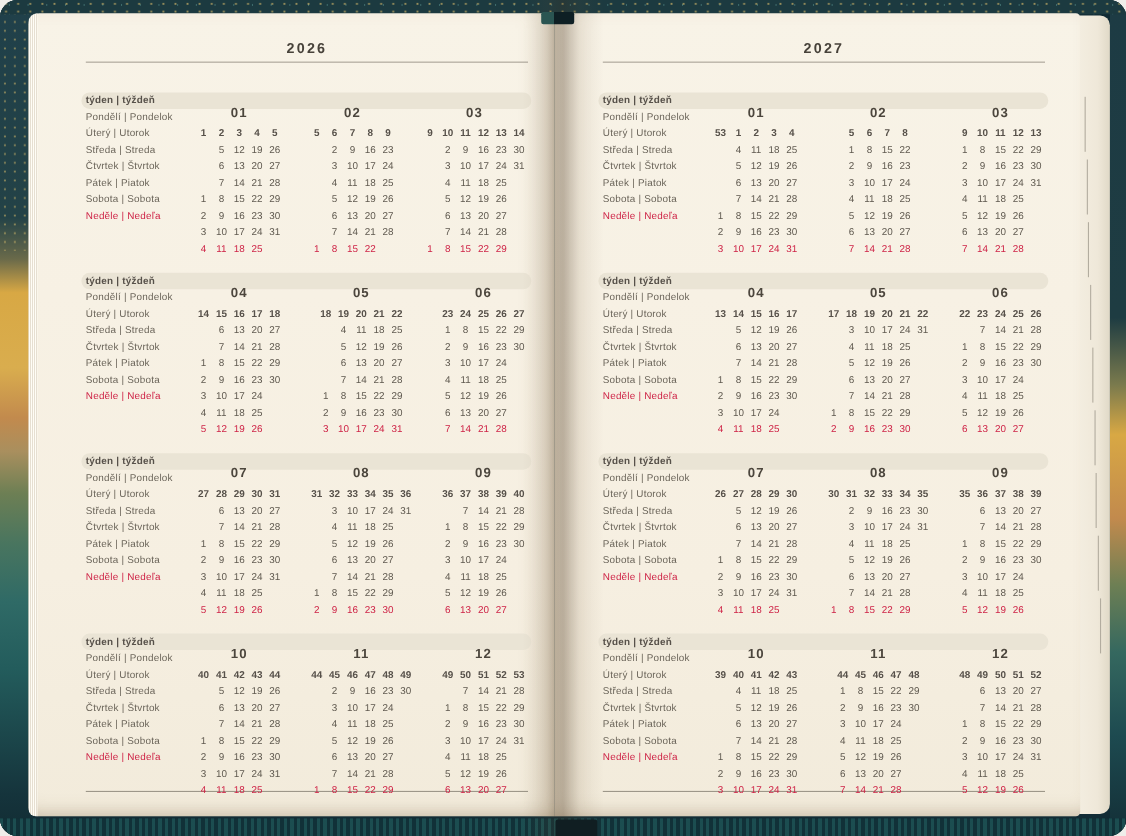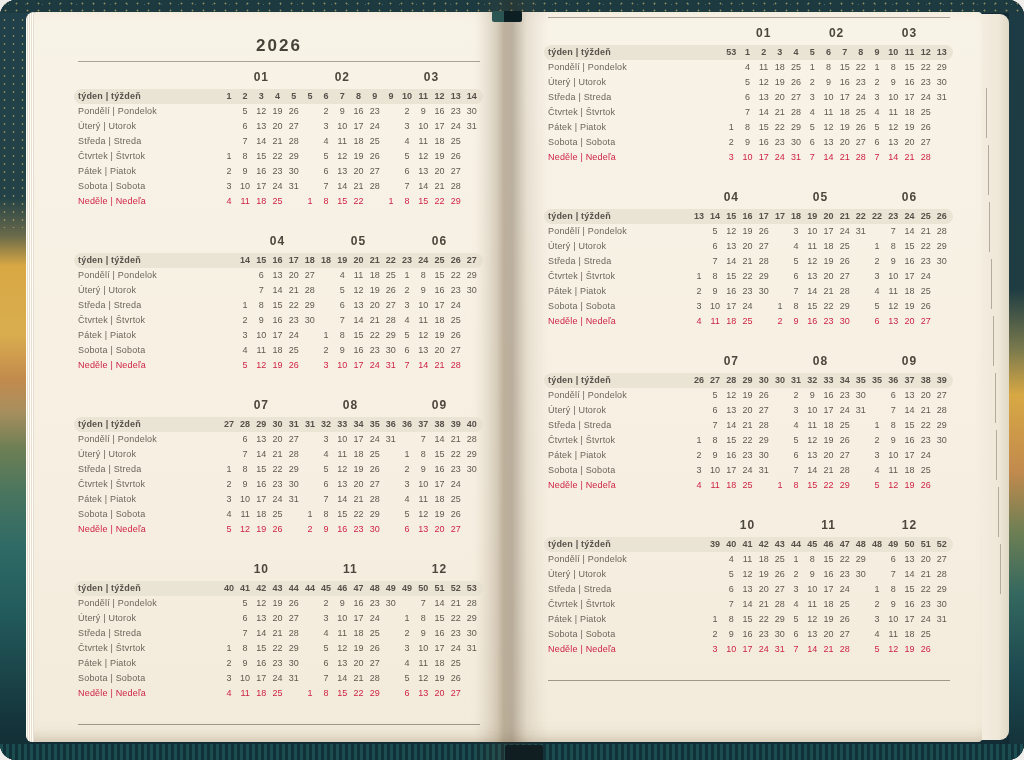--- a/index.html
+++ b/index.html
@@ -84,32 +84,32 @@
   }
   .bookmark-bottom{
     position:absolute;bottom:0;left:505px;width:38px;height:15px;z-index:6;
     background:#101e22;border-radius:2px 2px 0 0;
   }
   .page-content{position:absolute;top:0;bottom:0;width:402px;}
   .page.left  .page-content{left:52px;}
   .page.right .page-content{left:44px;}
   .year-title{
     margin-top:24px;text-align:center;
-    font-size:17px;font-weight:bold;letter-spacing:2px;color:#47423a;
+    font-size:13px;font-weight:bold;letter-spacing:2px;color:#47423a;
   }
   .rule{border-top:1px solid #a8a296;margin-top:5px;height:0;}
   .rule.bottom{margin-top:6px;border-top-color:#9d9789;}
   .quarters{margin-top:6px;}
   .quarter{position:relative;height:141px;margin-bottom:23px;display:flex;}
   .band{
     position:absolute;left:-4px;right:-3px;top:21px;height:15px;
     background:var(--band,#eae4d5);border-radius:8px;
   }
   .labels-col{position:relative;width:99px;z-index:1;}
-  .months{position:relative;flex:1;display:flex;justify-content:flex-end;z-index:1;}
+  .months{position:relative;flex:1;display:flex;justify-content:space-between;z-index:1;margin-top:30px;}
   .month{flex:none;}
   .mh{
     height:21px;line-height:19px;text-align:center;
     font-size:12px;font-weight:bold;letter-spacing:1px;color:#4c463d;
   }
   .row{height:15px;line-height:15px;font-size:9px;color:#5f594f;white-space:nowrap;}
   .lab{color:#6b655a;letter-spacing:.2px;}
   .week-lab{color:#57514a;font-weight:bold;}
   .nums{display:flex;}
   .cell{width:16.2px;flex:none;text-align:center;}
@@ -936,20 +936,21 @@
                   </div>
                 </div>
               </div>
             </div>
           </div>
         <div class="rule bottom"></div>
       </div>
     </div>
     <div class="page right">
       <div class="page-content">
+        <div class="year-title">2027</div>
         <div class="rule top"></div>
         <div class="quarters" id="q1">
             <div class="quarter">
               <div class="band"></div>
               <div class="labels-col">
                 <div class="mh"></div>
                 <div class="row lab week-lab">týden | týždeň</div>
                 <div class="row lab">Pondělí | Pondelok</div>
                 <div class="row lab">Úterý | Utorok</div>
                 <div class="row lab">Středa | Streda</div>

